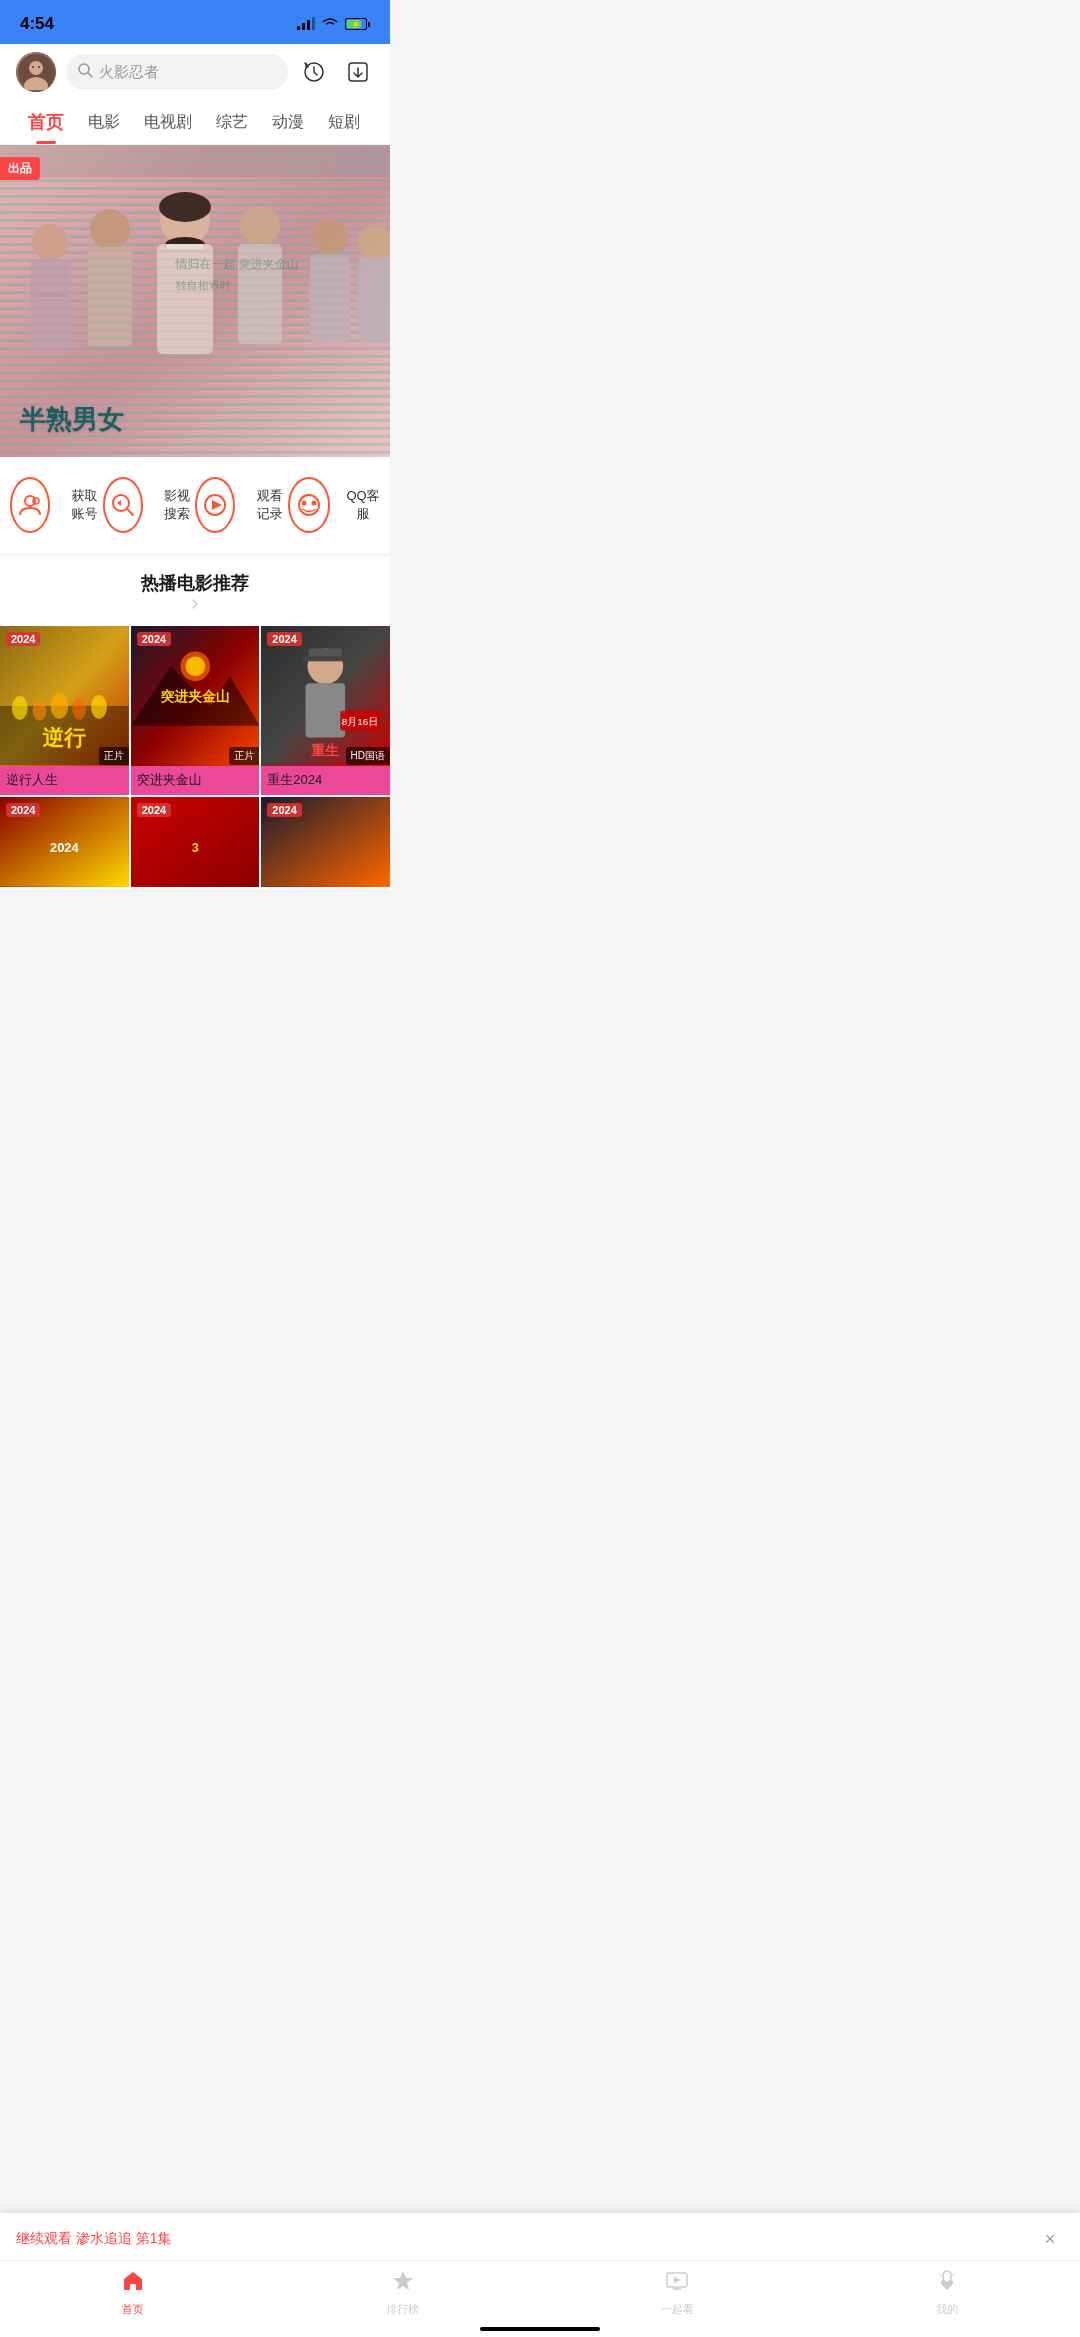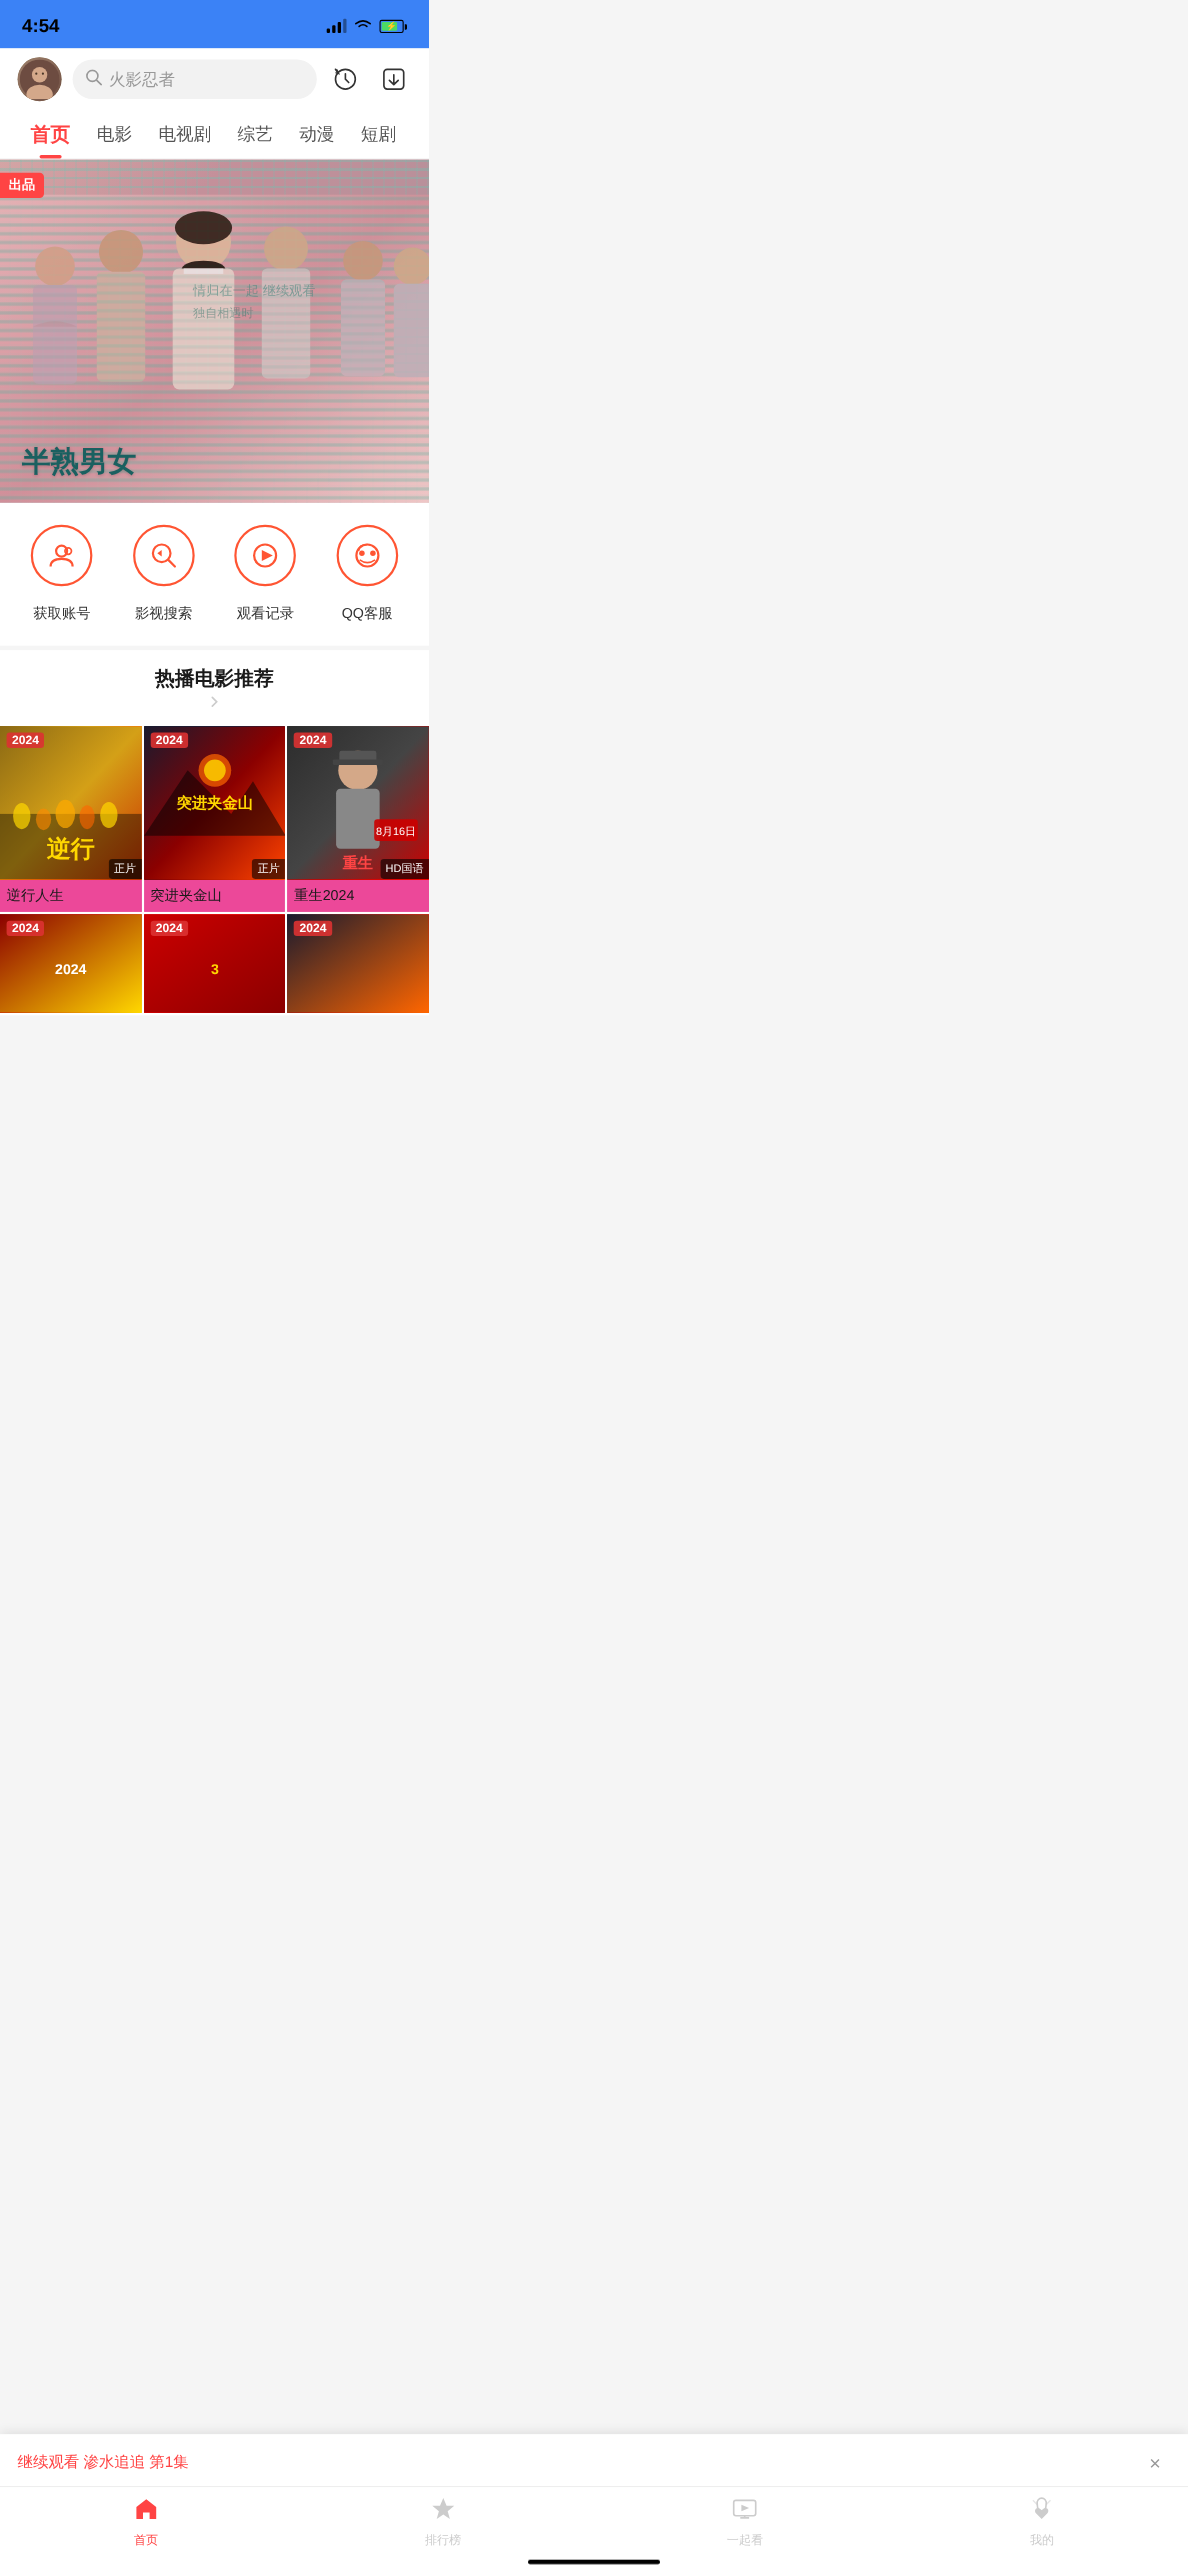--- a/index.html
+++ b/index.html
@@ -232,21 +232,21 @@
 
     
     .quick-actions {
       background: #fff;
       display: flex;
       justify-content: space-around;
       padding: 20px 10px;
     }
     .quick-action {
       display: flex;
-      flex-direction: column;
+      flex-direction: row;
       align-items: center;
       gap: 16px;
     }
     .quick-action-icon {
       width: 56px;
       height: 56px;
       border-radius: 50%;
       border: 2.5px solid #ff5533;
       display: flex;
       align-items: center;
@@ -573,21 +573,21 @@
       </g>
 
       <g transform="translate(355, 40)">
         <circle cx="20" cy="25" r="17" fill="#d0a888"></circle>
         <rect x="3" y="41" width="35" height="85" rx="5" fill="#c0b0b8"></rect>
       </g>
     </svg>
 
     <div class="hero-title-text">半熟男女</div>
     <div style="position:absolute; top:35%; left:45%; color:rgba(60,130,120,0.55); font-size:12px; z-index:2; line-height:1.8">
-      <div>情归在一起 继续观看</div>
+      <div>情归在一起 突进夹金山</div>
       <div style="font-size:11px; color:rgba(60,120,110,0.5)">独自相遇时</div>
     </div>
   </div>
 
   <div class="quick-actions">
     <div class="quick-action">
       <div class="quick-action-icon">
         <svg width="28" height="28" viewBox="0 0 28 28">
           <circle cx="14" cy="10" r="5" fill="none" stroke="#ff5533" stroke-width="2"></circle>
           <path d="M4 24 Q4 17 14 17 Q24 17 24 24" fill="none" stroke="#ff5533" stroke-width="2"></path>

